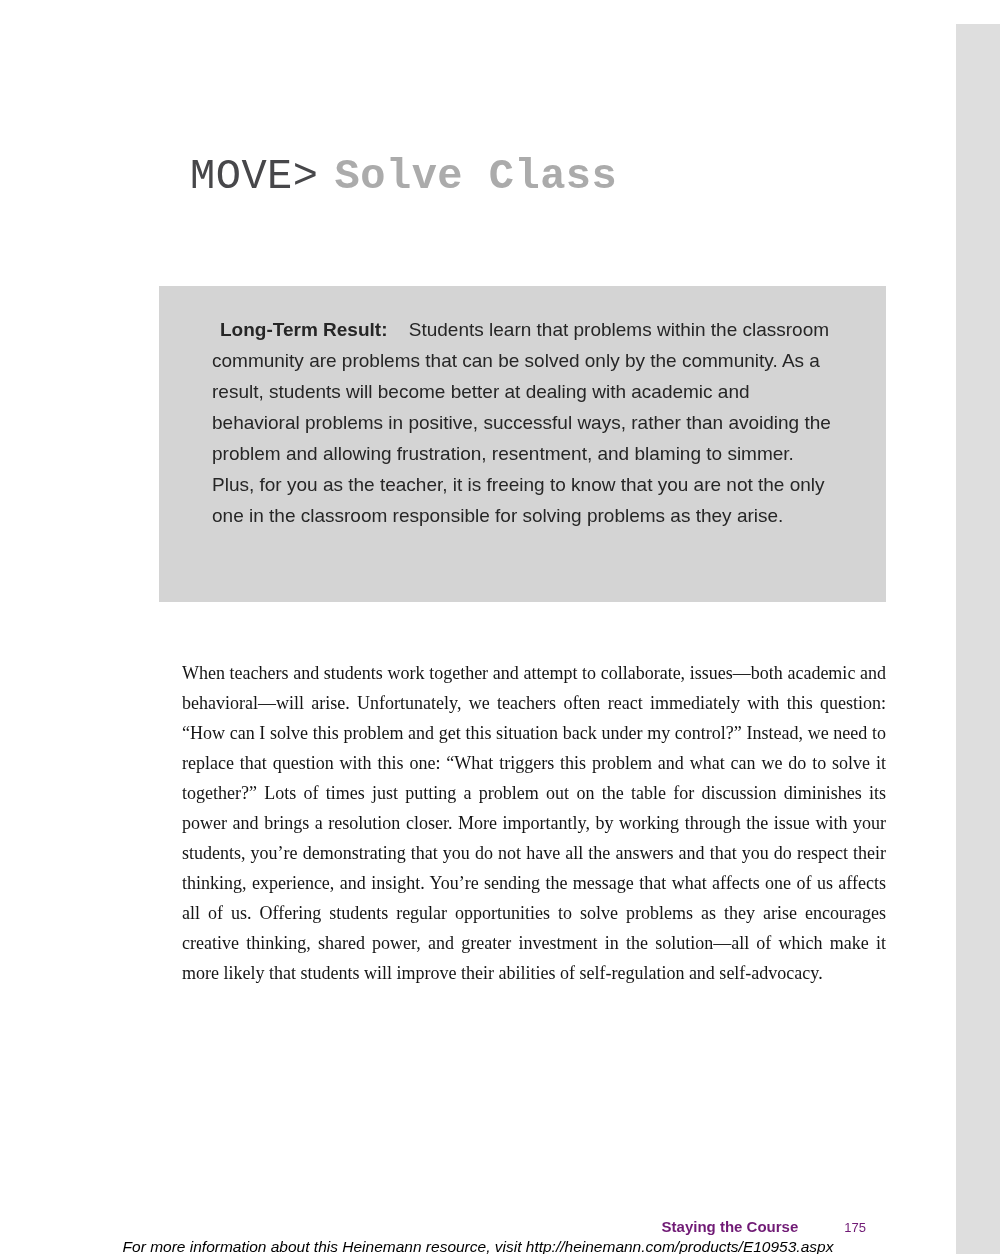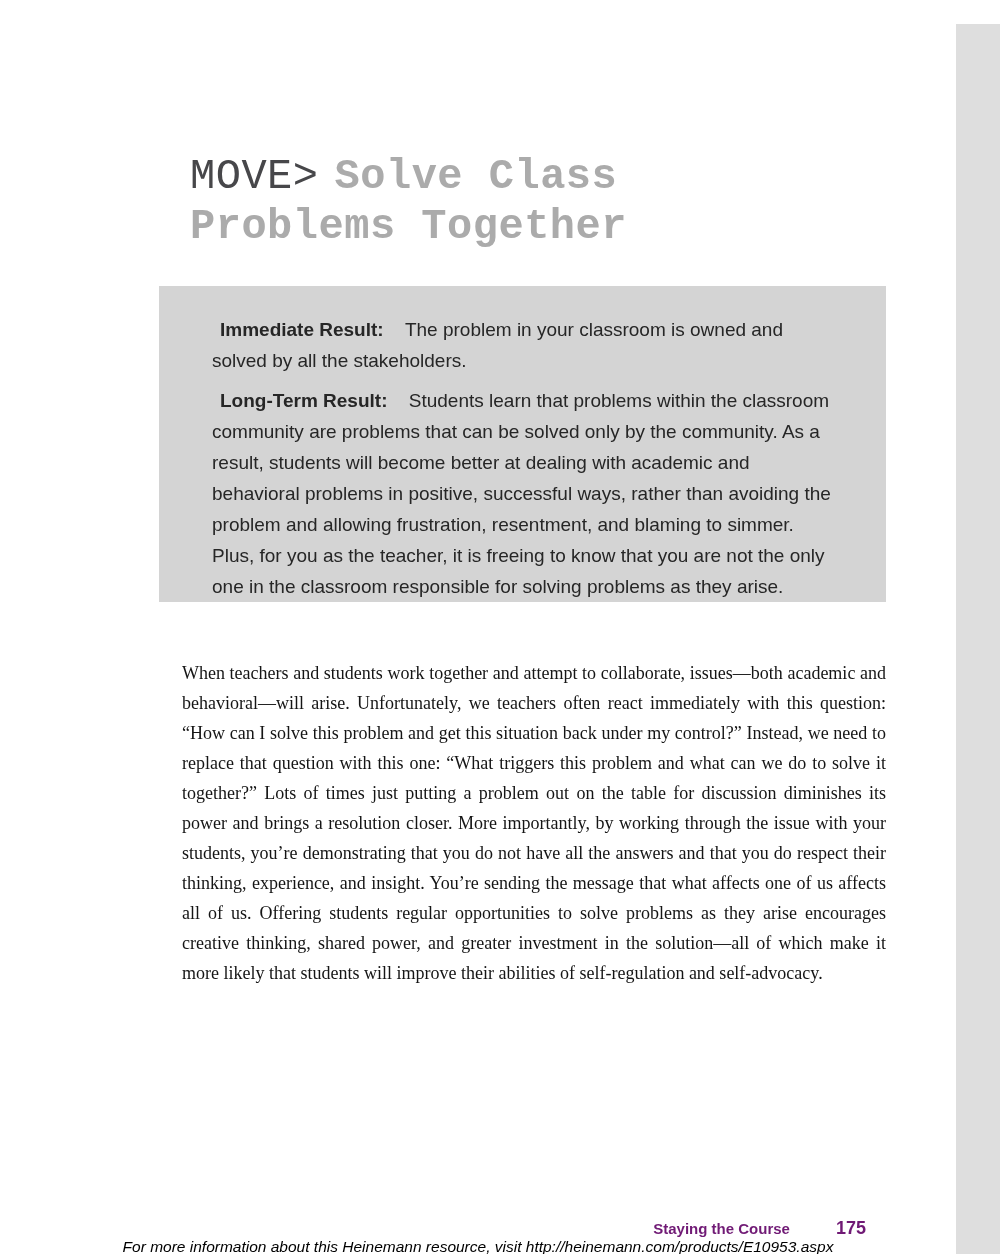--- a/index.html
+++ b/index.html
@@ -65,44 +65,43 @@
     display: flex;
     align-items: baseline;
     gap: 30px;
     color: #701a75;
   }
   .footer-right .running-head {
     font-size: 15px;
     font-weight: bold;
   }
   .footer-right .page-number {
-    font-size: 18px;
-    font-weight: bold;
+    font-size: 13px;
+    font-weight: normal;
   }
   .footer-info {
     position: absolute;
     left: 0; top: 1214px;
     width: 908px;
     text-align: center;
     font-size: 15.5px;
     color: #000000;
     font-style: italic;
   }
 </style>
 </head>
 <body>
 
 <div>
 
   <div class="right-strip"></div>
 
-  <h1 class="title"><span class="move-part">MOVE&gt;</span><span class="gray-part">Solve Class</span><br><span class="gray-part">Problems Together</span></h1>
+  <h1 class="title"><span class="move-part">MOVE&gt;</span><span class="gray-part">Solve Class</span><br></h1>
 
   <div class="result-box">
-    <p><span class="label">Immediate Result:</span> <span>The problem in your classroom is owned and solved by all the stakeholders.</span></p>
     <p><span class="label">Long-Term Result:</span> <span>Students learn that problems within the classroom community are problems that can be solved only by the community. As a result, students will become better at dealing with academic and behavioral problems in positive, successful ways, rather than avoiding the problem and allowing frustration, resentment, and blaming to simmer. Plus, for you as the teacher, it is freeing to know that you are not the only one in the classroom responsible for solving problems as they arise.</span></p>
   </div>
 
   <p class="body-text">When teachers and students work together and attempt to collaborate, issues—both academic and behavioral—will arise. Unfortunately, we teachers often react immediately with this question: “How can I solve this problem and get this situation back under my control?” Instead, we need to replace that question with this one: “What triggers this problem and what can we do to solve it together?” Lots of times just putting a problem out on the table for discussion diminishes its power and brings a resolution closer. More importantly, by working through the issue with your students, you’re demonstrating that you do not have all the answers and that you do respect their thinking, experience, and insight. You’re sending the message that what affects one of us affects all of us. Offering students regular opportunities to solve problems as they arise encourages creative thinking, shared power, and greater investment in the solution—all of which make it more likely that students will improve their abilities of self-regulation and self-advocacy.</p>
 
   <div class="footer-right">
     <span class="running-head">Staying the Course</span>
     <span class="page-number">175</span>
   </div>
 

